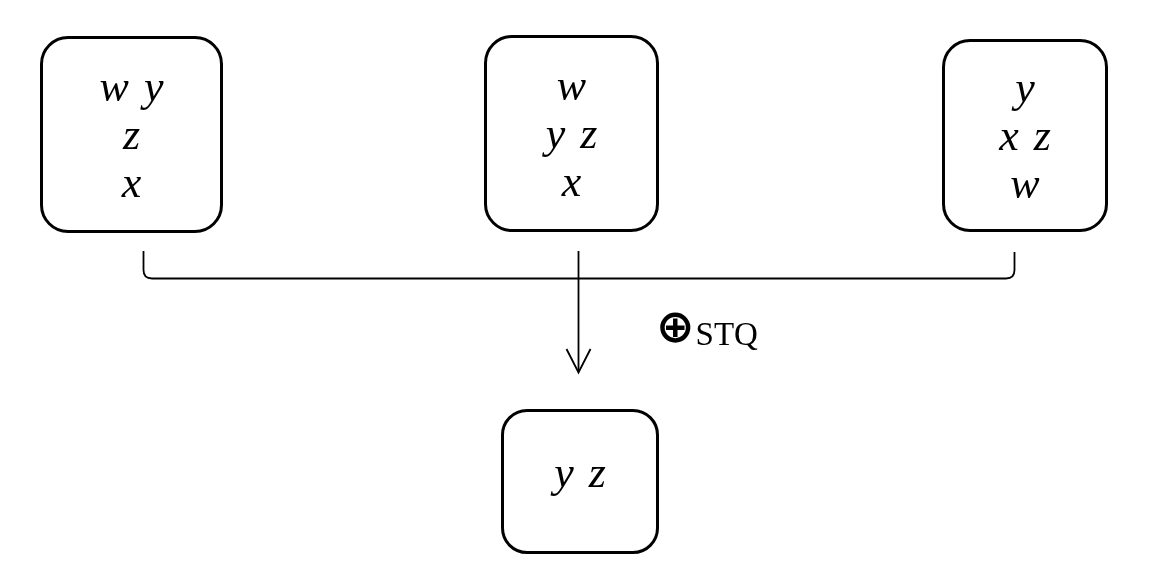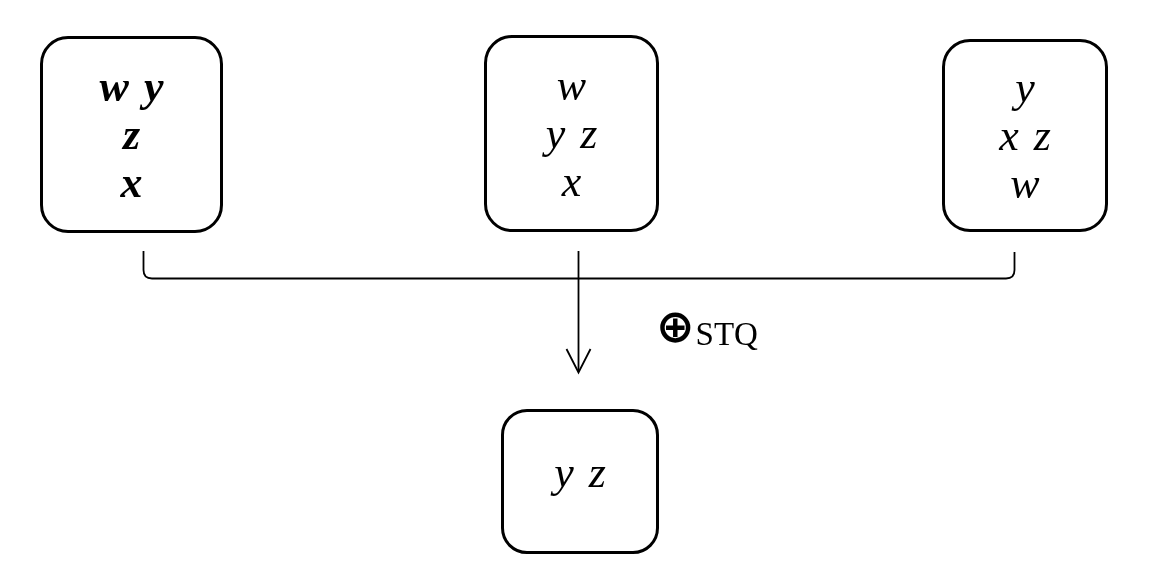--- a/index.html
+++ b/index.html
@@ -22,21 +22,21 @@
     flex-direction: column;
     justify-content: center;
     align-items: center;
     font-style: italic;
     font-size: 44px;
     line-height: 48px;
     word-spacing: 4px;
     color: #000000;
   }
   .node .row { display: block; white-space: pre; }
-  #box-left   { left: 40px;  top: 36px;  width: 183px; height: 197px; font-weight: bold; }
+  #box-left   { left: 40px;  top: 36px;  width: 183px; height: 197px; }
   #box-middle { left: 484px; top: 35px;  width: 175px; height: 197px; }
   #box-right  { left: 942px; top: 39px;  width: 166px; height: 193px; }
   #box-output { left: 501px; top: 409px; width: 158px; height: 145px;
                 border-radius: 26px; padding-bottom: 18px; }
   svg.connector {
     position: absolute;
     left: 0; top: 0;
     width: 1168px; height: 580px;
     pointer-events: none;
   }

